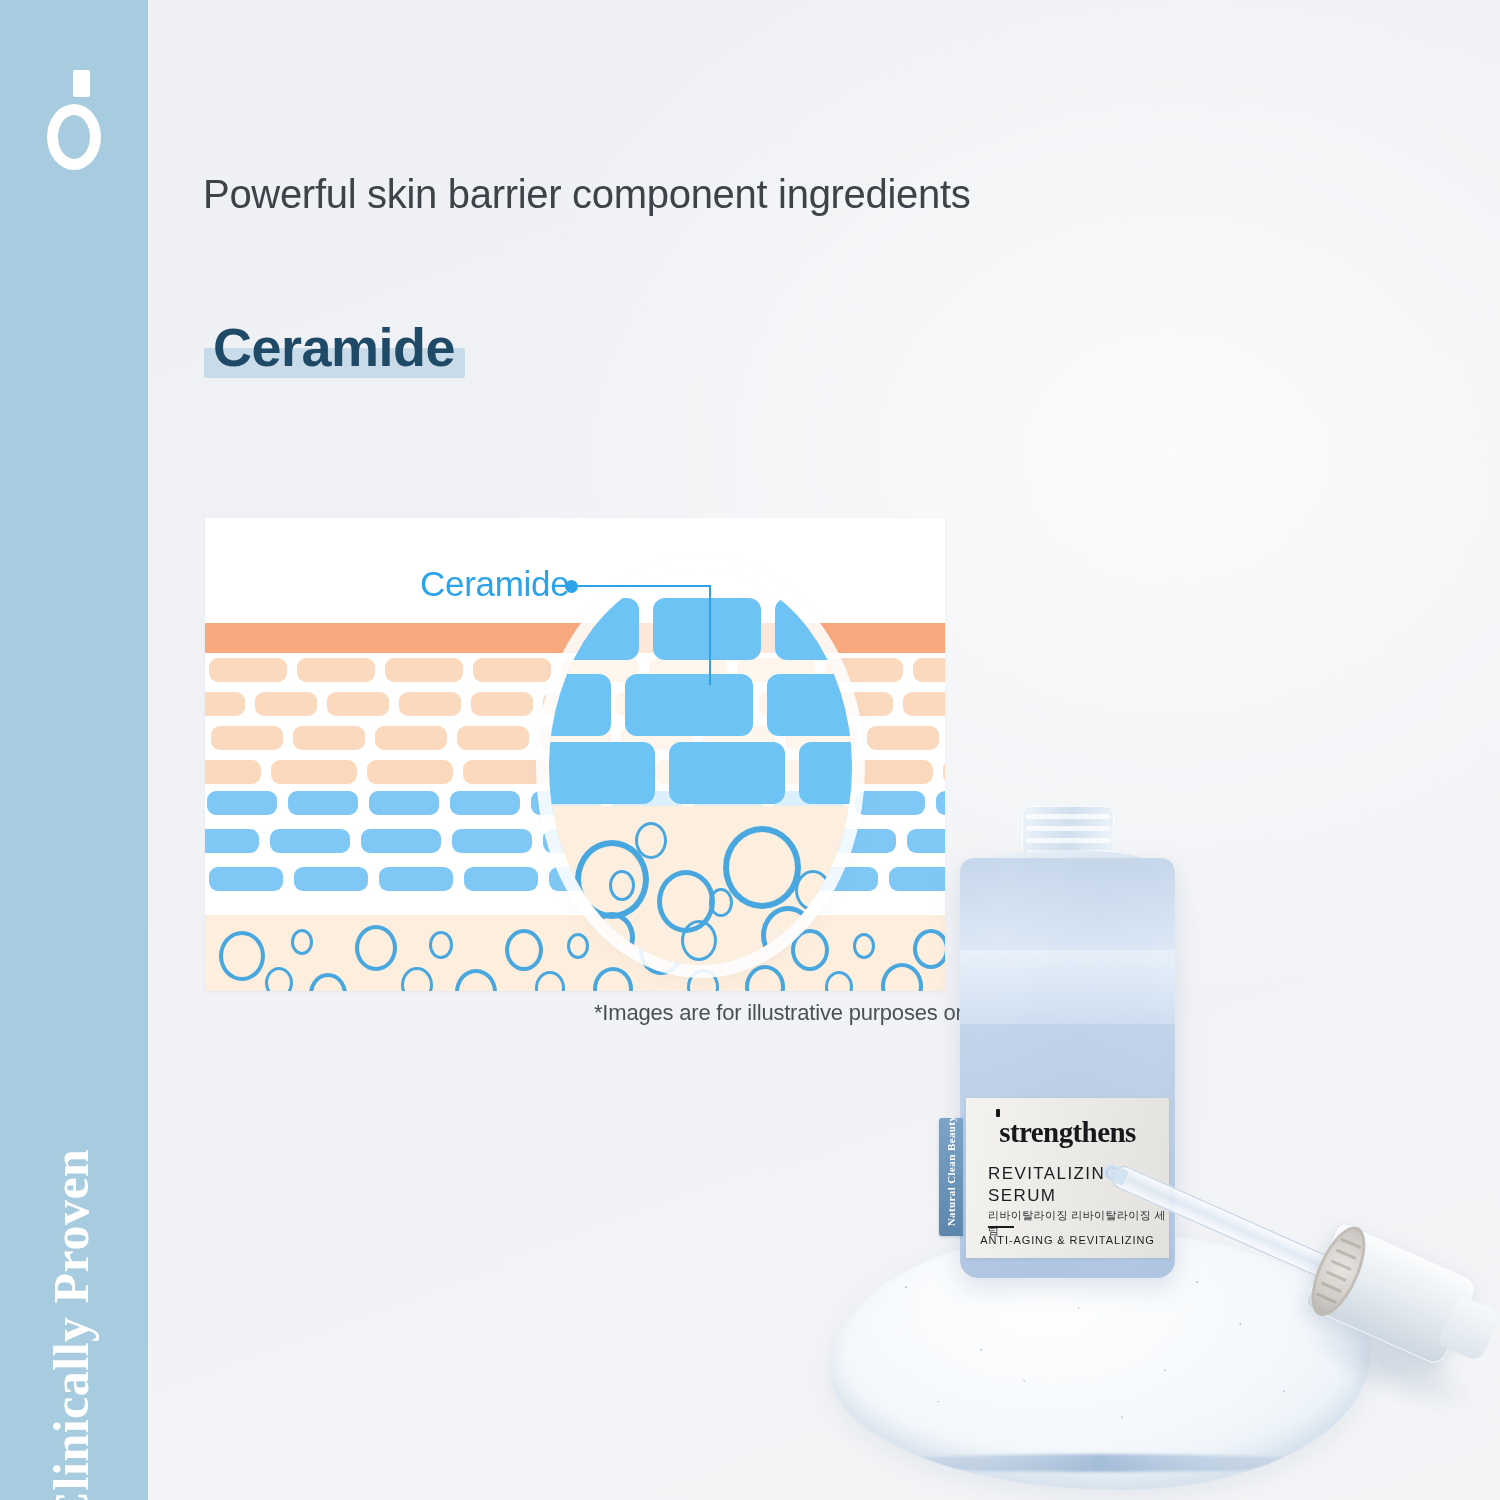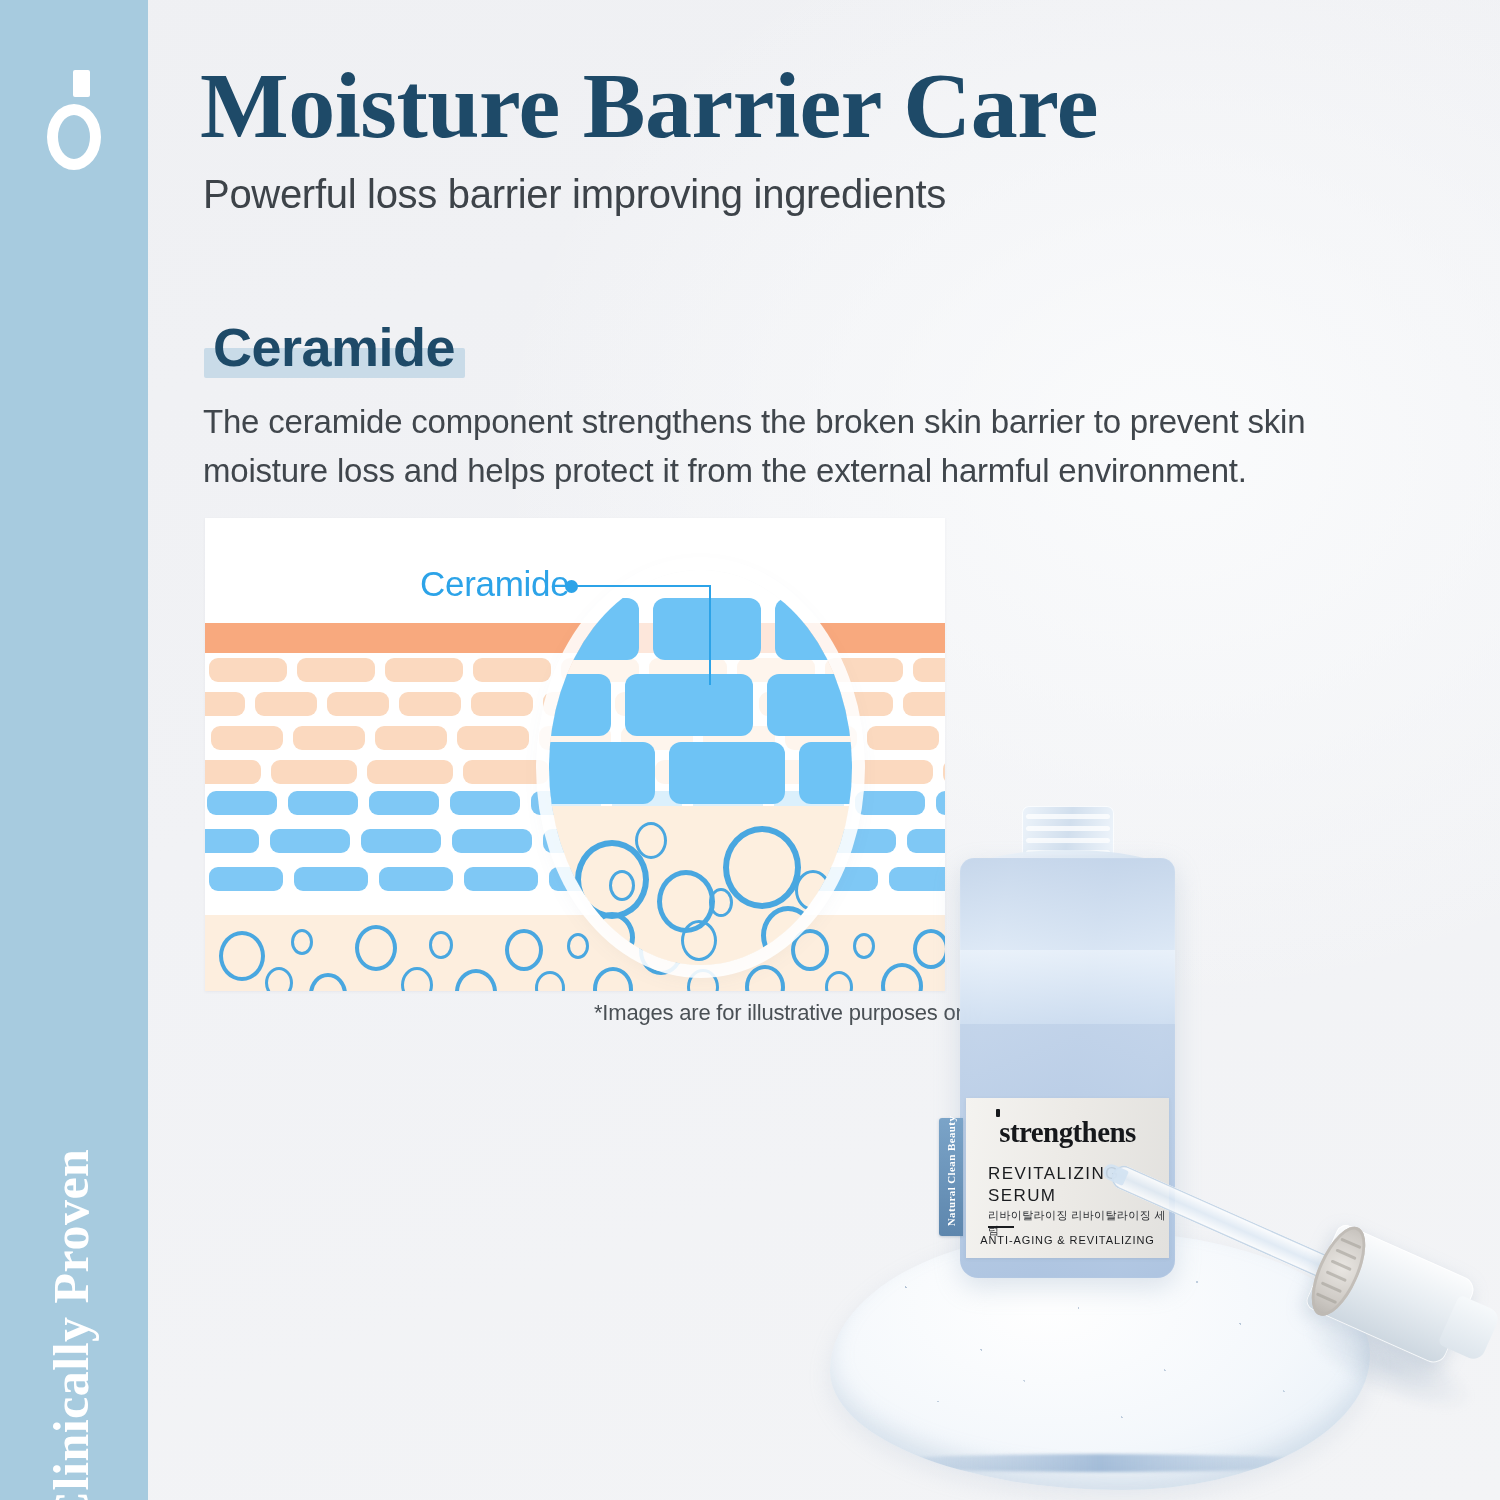--- a/index.html
+++ b/index.html
@@ -309,28 +309,26 @@
 <div id="page">
 
   <div id="sidebar">
     <div id="logo">
       <div class="tick"></div>
       <div class="ring"></div>
     </div>
     <div id="vert-claim">Clinically Proven</div>
   </div>
 
-  <div id="title">Moisture Barrier Care</div>
-  <div id="subtitle">Powerful loss barrier improving ingredients</div>
+  <div id="subtitle">Powerful skin barrier component ingredients</div>
 
   <div id="ing-name-wrap">
     <div id="ing-hilite"></div>
     <div id="ing-name">Ceramide</div>
   </div>
-  <div id="ing-desc">The ceramide component strengthens the broken skin barrier to prevent skin moisture loss and helps protect it from the external harmful environment.</div>
 
   <div id="diagram">
 
     <div class="layer" id="bar-orange"></div>
 
     <div class="layer" id="band-peach">
       <div class="brickrow" style="top:0px;">
           <div class="brick bk-peach" style="left: 4px; width: 78px;"></div>
           <div class="brick bk-peach" style="left: 92px; width: 78px;"></div>
           <div class="brick bk-peach" style="left: 180px; width: 78px;"></div>

